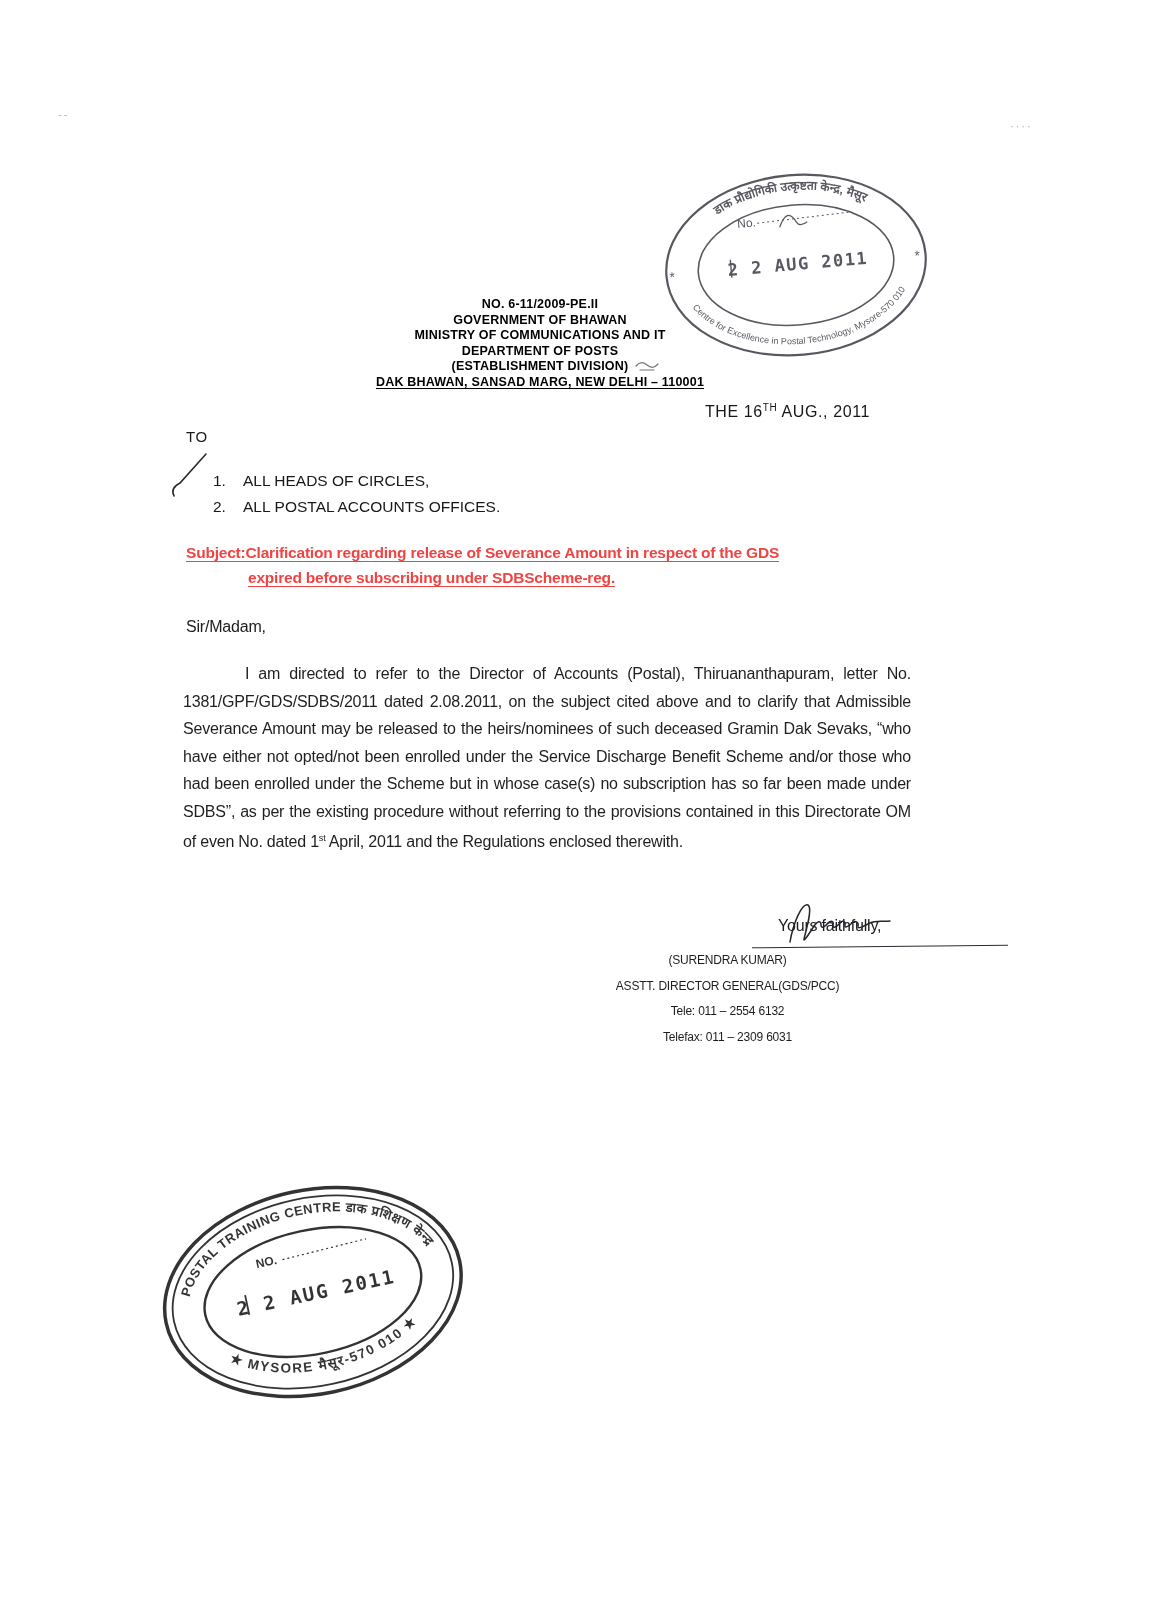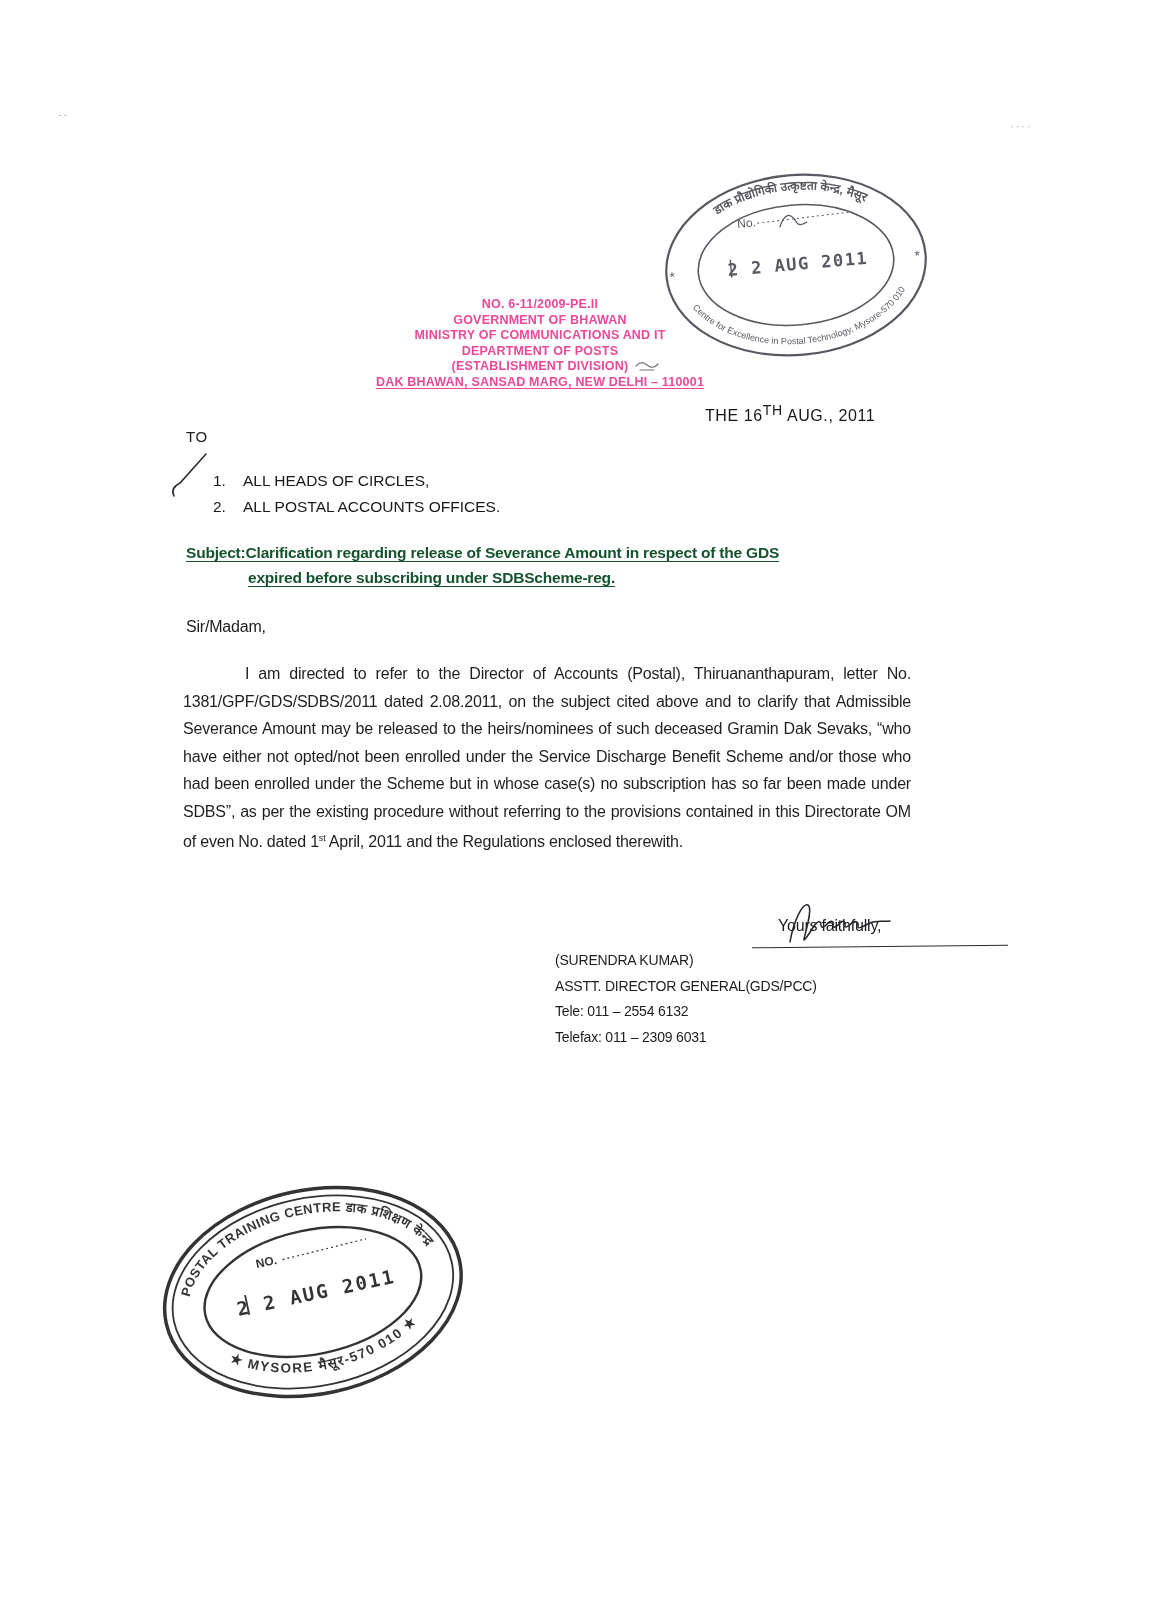--- a/index.html
+++ b/index.html
@@ -9,60 +9,60 @@
     height:1600px;
     background:#ffffff;
     font-family:"Liberation Sans",sans-serif;
     color:#1c1c1c;
     overflow:hidden;
   }
   
   .letterhead{
     position:absolute; left:330px; top:297px; width:420px;
     text-align:center; font-weight:700; font-size:12.5px; line-height:15.5px;
-    color:#ec4899; letter-spacing:0.2px;
+    color:#000000; letter-spacing:0.2px;
   }
   .letterhead .addr{text-decoration:underline; text-underline-offset:2px;}
   
   .dateline{
     position:absolute; left:705px; top:402px;
     font-size:16px; letter-spacing:0.6px; color:#171717;
   }
-  .dateline sup{font-size:14px; vertical-align:super;}
+  .dateline sup{font-size:10px; vertical-align:super;}
   
   .to-label{position:absolute; left:186px; top:428px; font-size:15px; letter-spacing:0.5px;}
   .recipients{position:absolute; left:213px; top:468px; font-size:15.5px; line-height:26px; color:#181818;}
   .recip-row{display:flex;}
   .recip-num{width:30px;}
   .recip-bold{font-weight:400; margin-left:4px;}
   
   .subject{
     position:absolute; left:186px; top:540px; width:700px;
-    font-weight:700; font-size:15.5px; line-height:25px; letter-spacing:-0.2px; color:#14532d;
+    font-weight:700; font-size:15.5px; line-height:25px; letter-spacing:-0.2px; color:#ef4444;
   }
   .subject .u{text-decoration:underline; text-underline-offset:3px;}
   .subject .line2{margin-left:62px;}
   
   .salutation{position:absolute; left:186px; top:618px; font-size:16px; letter-spacing:-0.2px;}
   .body-par{
     position:absolute; left:183px; top:660px; width:728px;
     font-size:16px; line-height:27.5px; text-align:justify; text-indent:62px;
     letter-spacing:-0.2px; color:#1f1f1f; margin:0;
   }
   .body-par sup{font-size:9px; vertical-align:super;}
   
   .valediction{position:absolute; left:778px; top:870px; font-size:16px; letter-spacing:-0.2px;margin-top:47px;}
   .signature-svg{position:absolute; left:780px; top:896px;}
   .sign-line{
     position:absolute; left:752px; top:946px; width:256px; height:0;
     border-top:1.6px solid #2a2a33; transform:rotate(-0.6deg);
   }
   .closing-block{
     position:absolute; left:555px; top:948px; width:345px;
-    text-align:left; font-size:14px; line-height:25.5px; letter-spacing:-0.2px; color:#1d1d1d;
+    text-align:center; font-size:12px; line-height:25.5px; letter-spacing:-0.2px; color:#1d1d1d;
   }
   
   .stamp{position:absolute;}
   .stamp-coe{left:661px; top:170px; transform:rotate(-5deg); opacity:0.85;}
   .stamp-ptc{left:158px; top:1185px; transform:rotate(-12deg); opacity:0.9;}
   .stamp text{font-family:"Liberation Sans",sans-serif;}
   .stamp .mono{font-family:"DejaVu Sans Mono",monospace;}
   
   .noise{position:absolute; color:#b3b3b3; font-size:11px; letter-spacing:2px;}
 </style>

